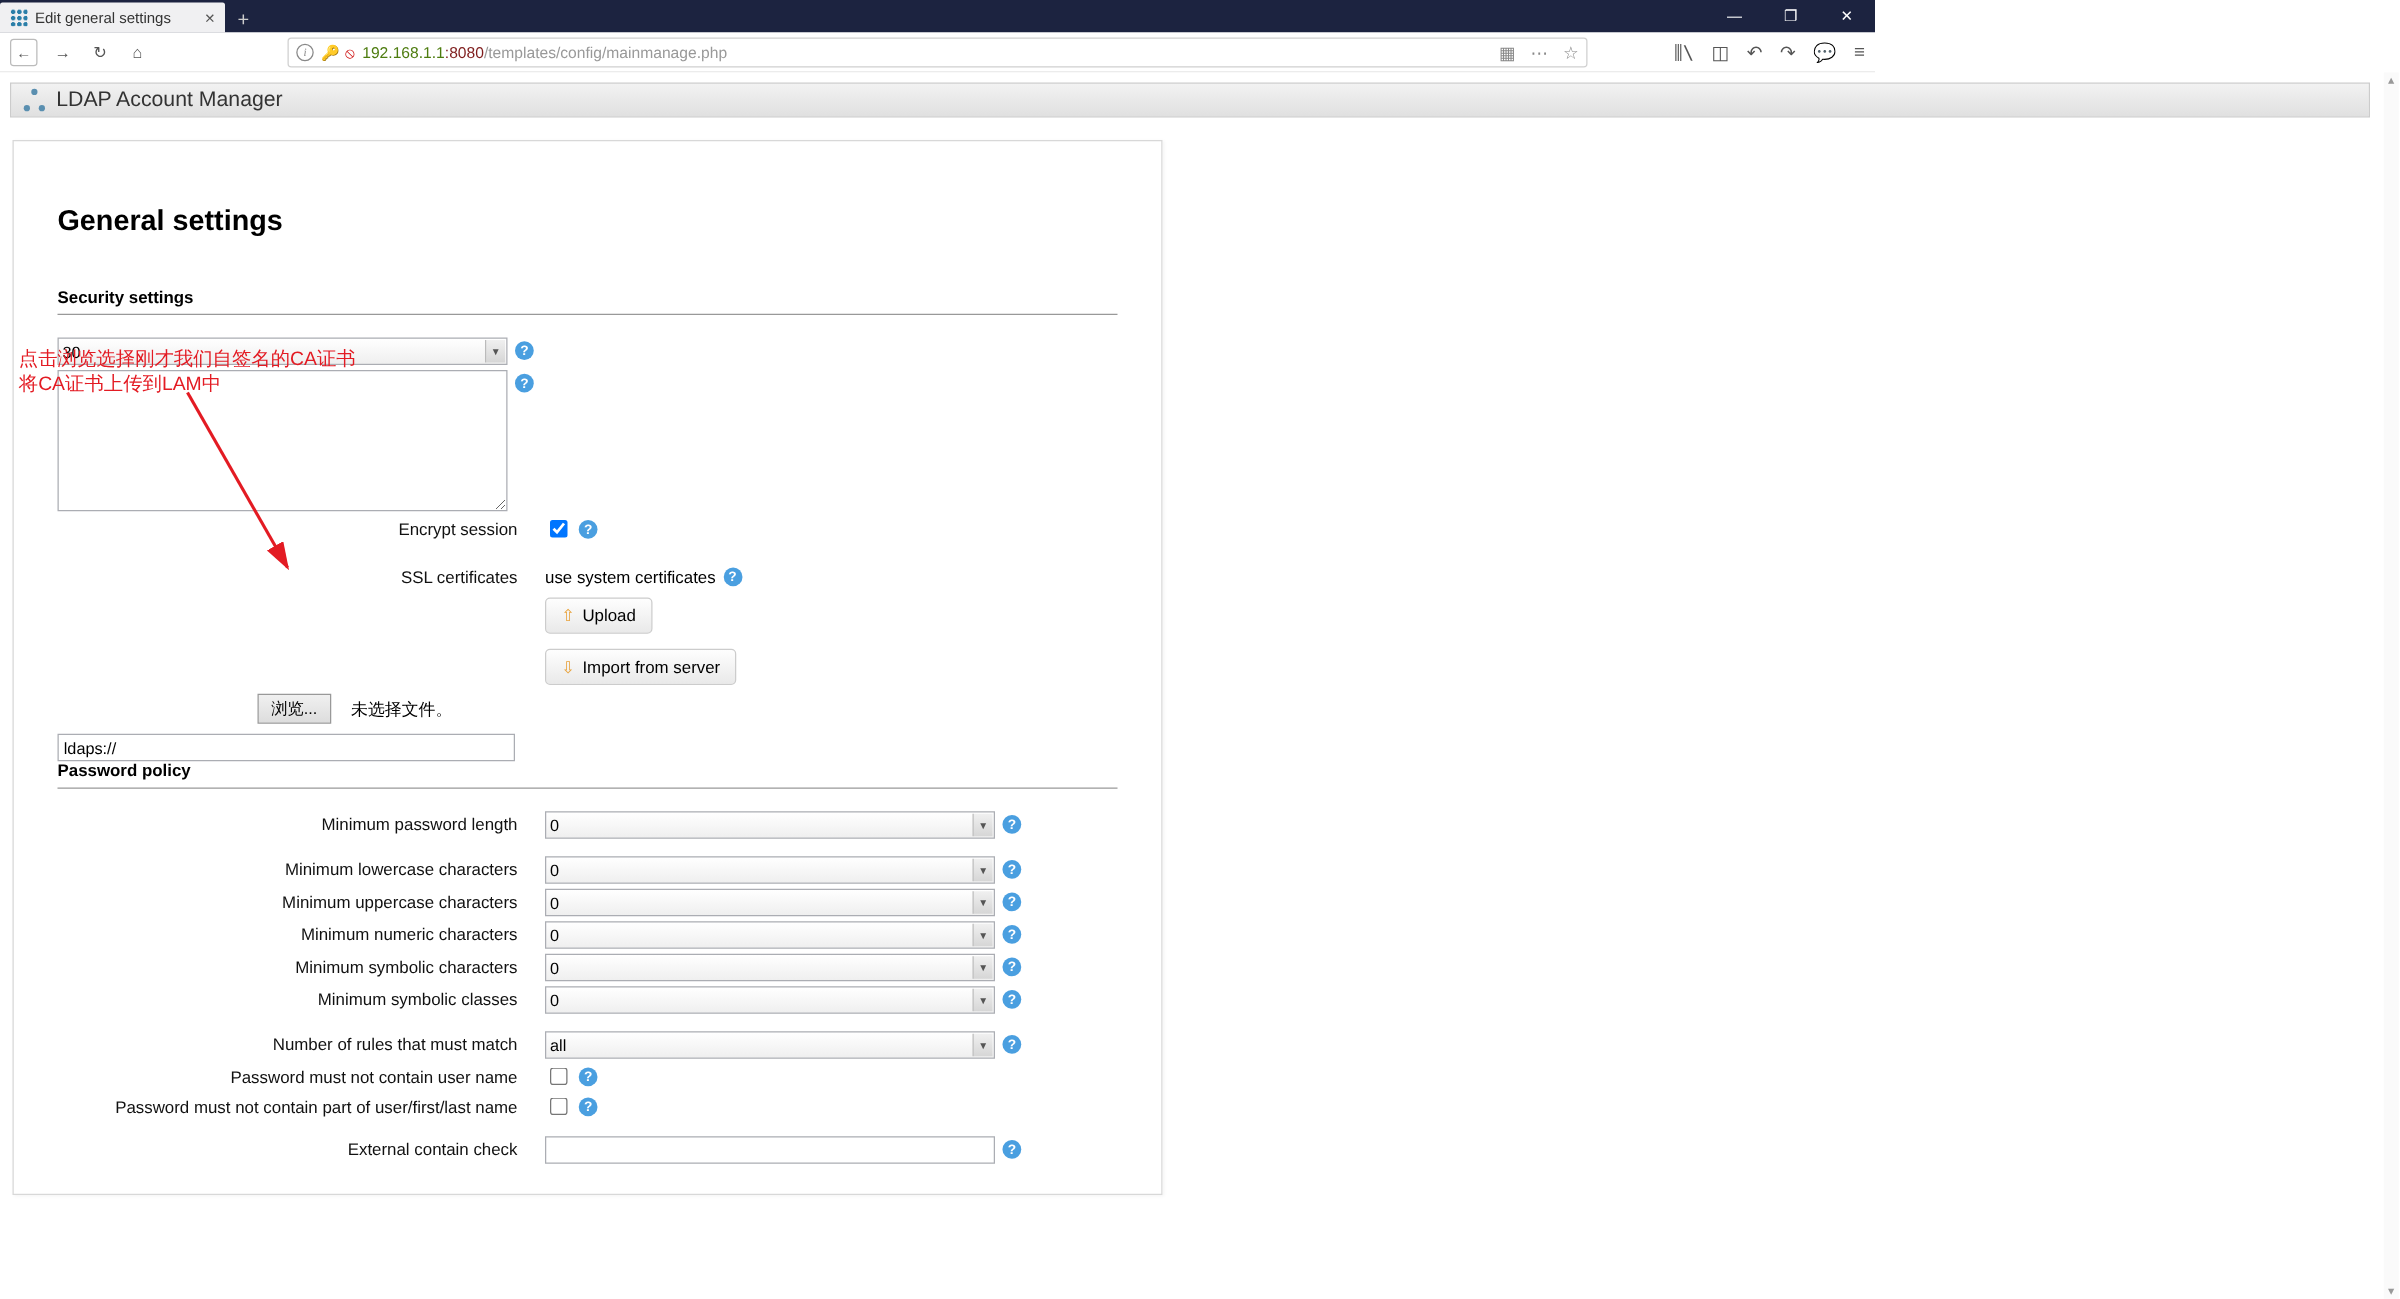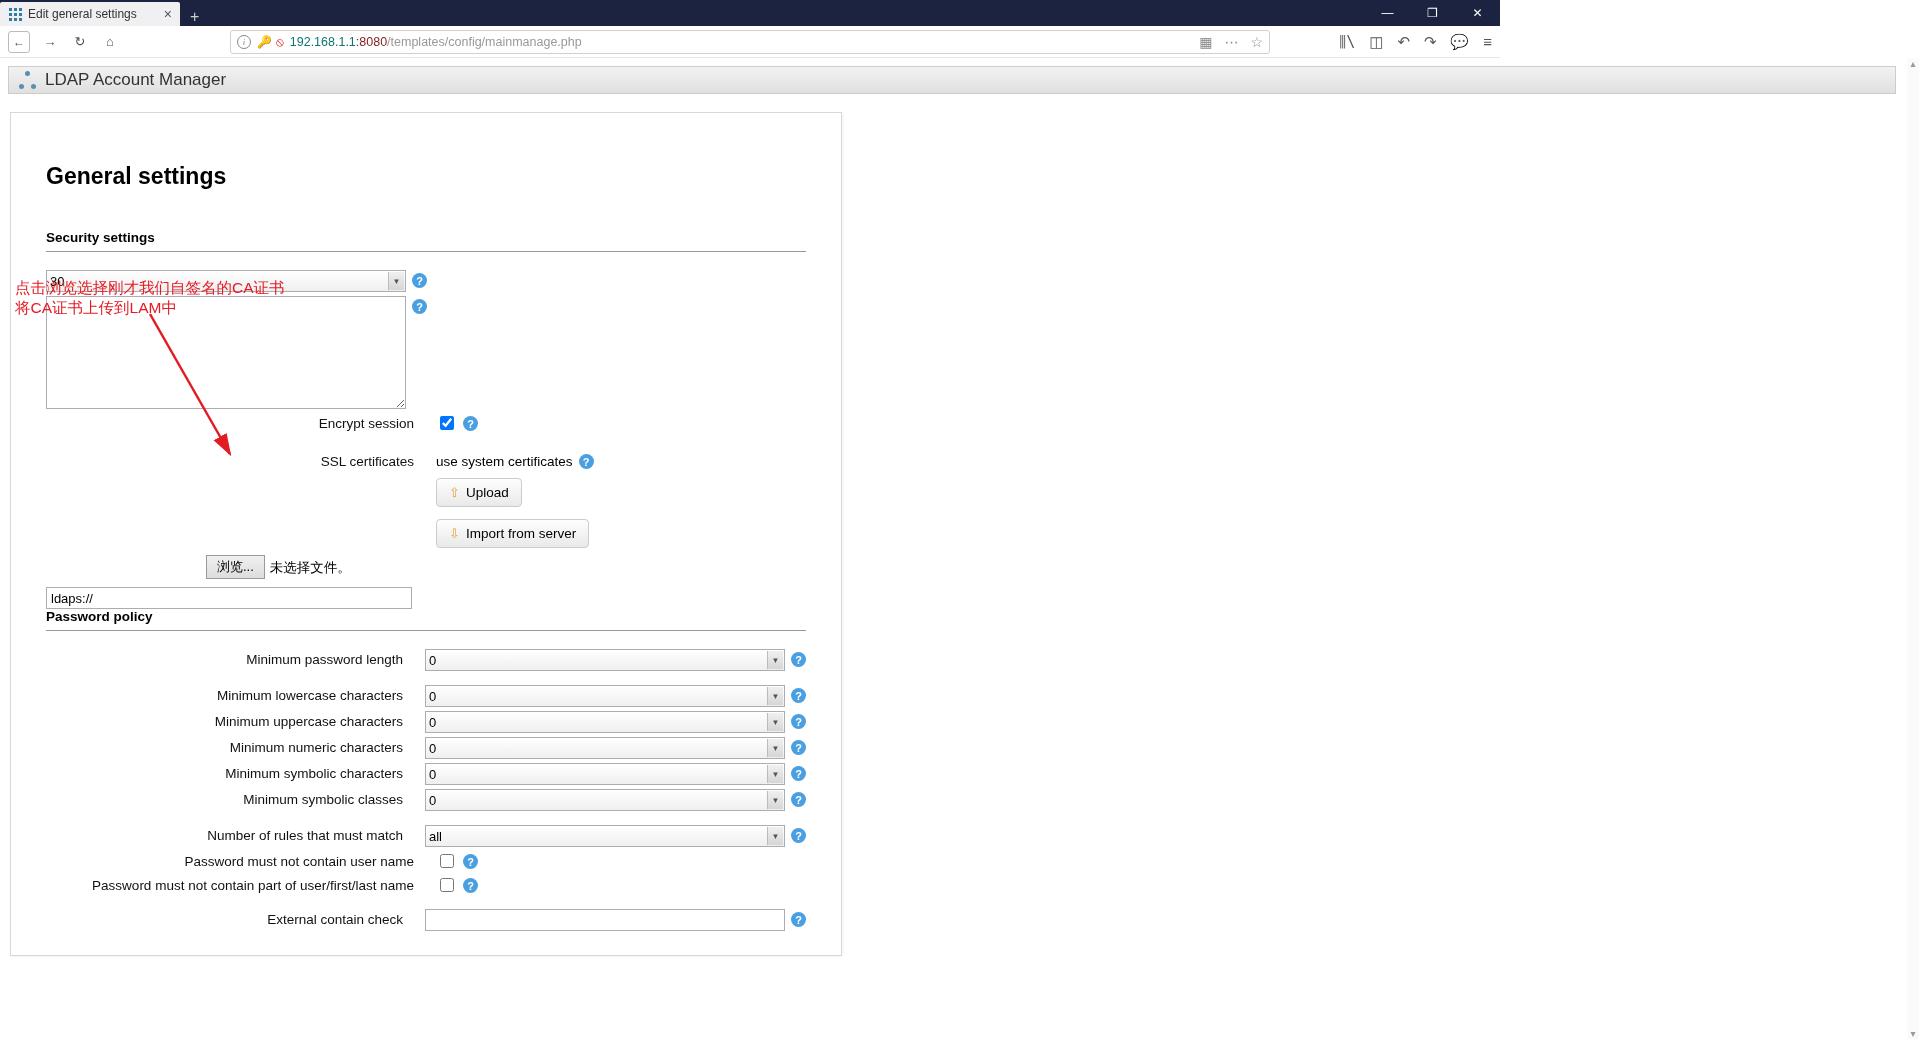--- a/index.html
+++ b/index.html
@@ -11,51 +11,51 @@
   .tab-close { margin-left: auto; font-size: 14px; color: #555; cursor: pointer; }
   .newtab { color: #ccc; font-size: 16px; padding: 0 10px; cursor: pointer; }
   .win-controls { margin-left: auto; display: flex; height: 26px; }
   .win-btn { width: 45px; height: 26px; display: flex; align-items: center; justify-content: center; color: #fff; font-size: 12px; cursor: pointer; }
   .navbar { height: 32px; background: #fff; display: flex; align-items: center; gap: 10px; padding: 0 8px; border-bottom: 1px solid #e6e6e6; }
   .nav-icon { width: 22px; height: 22px; border: 1px solid #bbb; border-radius: 3px; display: flex; align-items: center; justify-content: center; font-size: 12px; cursor: pointer; color: #555; }
   .nav-plain { width: 20px; height: 20px; display: flex; align-items: center; justify-content: center; font-size: 13px; cursor: pointer; color: #555; }
   .urlbar { flex: 0 0 1040px; height: 24px; border: 1px solid #d0d0d0; border-radius: 3px; display: flex; align-items: center; padding: 0 6px; font-size: 12.5px; }
   .urlbar .info-icon { width: 14px; height: 14px; border: 1px solid #888; border-radius: 50%; display: flex; align-items: center; justify-content: center; font-size: 9px; color: #888; margin-right: 6px; font-style: italic; font-family: serif;}
   .urlbar .flash-icon { color: #c00; font-size: 12px; margin-right: 6px; }
-  .urlbar .url-host { color: #0f766e; }
+  .urlbar .url-host { color: #4d7c0f; }
   .urlbar .url-port { color: #7f1d1d; }
   .urlbar .url-path { color: #999; }
   .right-icons { margin-left: auto; display: flex; align-items: center; gap: 14px; color: #555; font-size: 15px; }
   
   .page { position: absolute; top: 58px; left: 0; right: 16px; bottom: 0; background: #fff; }
   .page-scroll { width: 12px; position: absolute; right: -15px; top: 0; bottom: 0; background: #fafafa; display:flex; flex-direction:column; align-items:center; justify-content:space-between; color:#999; font-size:10px;}
   .lam-header { height: 28px; background: linear-gradient(#f2f2f2, #e0e0e0); border: 1px solid #ccc; display: flex; align-items: center; padding: 0 10px; font-size: 17px; color: #333; margin: 8px; }
   .lam-logo { width: 18px; height: 18px; position: relative; margin-right: 8px; }
   .lam-logo::before, .lam-logo::after { content:''; position:absolute; width:5px; height:5px; border-radius:50%; background:#5a8fb0;}
   .lam-logo::before { top:0; left:6px; }
   .lam-logo::after { bottom:0; left:0; box-shadow: 12px 0 0 #5a8fb0; }
   .content-wrap { padding: 10px; }
-  .card { width: 832px; border: 1px solid #d8d8d8; padding: 30px 35px 20px 35px; box-shadow: 1px 1px 3px rgba(0,0,0,0.05); position: relative; }
+  .card { width: 920px; border: 1px solid #d8d8d8; padding: 30px 35px 20px 35px; box-shadow: 1px 1px 3px rgba(0,0,0,0.05); position: relative; }
   .card h1 { font-size: 23px; font-weight: bold; margin: 20px 0 40px 0; }
   .section-title { font-size: 13.5px; font-weight: bold; padding-bottom: 6px; border-bottom: 1px solid #999; margin-bottom: 18px; }
   .form-row { display: flex; margin-bottom: 4px; }
   .label-col { width: 390px; text-align: right; padding-right: 22px; font-size: 13.5px; color: #111; padding-top: 3px; }
   .input-col { flex: 1; display: flex; align-items: flex-start; gap: 6px; }
   .select, .textinput { width: 360px; height: 22px; border: 1px solid #abadb3; font-size: 13px; padding: 1px 3px; background: #fff; }
   .textarea { width: 360px; height: 113px; border: 1px solid #abadb3; resize: both; }
   .select { background: linear-gradient(#fff, #efefef); appearance: none; padding-right: 18px; position: relative; }
   .select-wrap { position: relative; display: inline-block; }
   .select-arrow { position: absolute; right: 2px; top: 2px; bottom: 2px; width: 16px; background: linear-gradient(#f0f0f0,#d6d6d6); border-left: 1px solid #bbb; display:flex; align-items:center; justify-content:center; font-size:8px; color:#555; pointer-events:none;}
   .help-icon { width: 15px; height: 15px; border-radius: 50%; background: #4a9fe0; color: #fff; font-size: 11px; font-weight: bold; display: flex; align-items: center; justify-content: center; cursor: pointer; margin-top: 3px; }
   .checkbox { width: 14px; height: 14px; margin-top: 3px; }
   .static-text { font-size: 13.5px; padding-top: 2px; }
   .btn { display: inline-flex; align-items: center; gap: 6px; height: 29px; padding: 0 12px; border: 1px solid #ccc; border-radius: 4px; background: linear-gradient(#fefefe, #e9e9e9); font-size: 13.5px; cursor: pointer; margin: 3px 0; }
   .btn .ico-up { color: #e8a33d; font-size: 13px; }
   .btn .ico-down { color: #e8a33d; font-size: 13px; }
-  .browse-row { display:flex; align-items:center; gap:5px; margin-left: 160px; margin-top:4px;}
+  .browse-row { display:flex; align-items:center; gap:16px; margin-left: 160px; margin-top:4px;}
   .browse-btn { height: 24px; padding: 0 10px; border: 1px solid #999; background: linear-gradient(#f0f0f0, #ddd); font-size: 13px; cursor: pointer; }
   .ldaps-input { width: 366px; height: 22px; border: 1px solid #abadb3; font-size: 13px; padding: 1px 4px; margin-top: 8px; }
   
   .annotation-text { position: absolute; left: 15px; top: 220px; color: #e31b23; font-family: "SimSun", serif; font-size: 15.5px; line-height: 20px; }
   .arrow-svg { position: absolute; left: 140px; top: 246px; pointer-events: none; }
 </style>
 </head>
 <body>
 
 <div class="titlebar">

